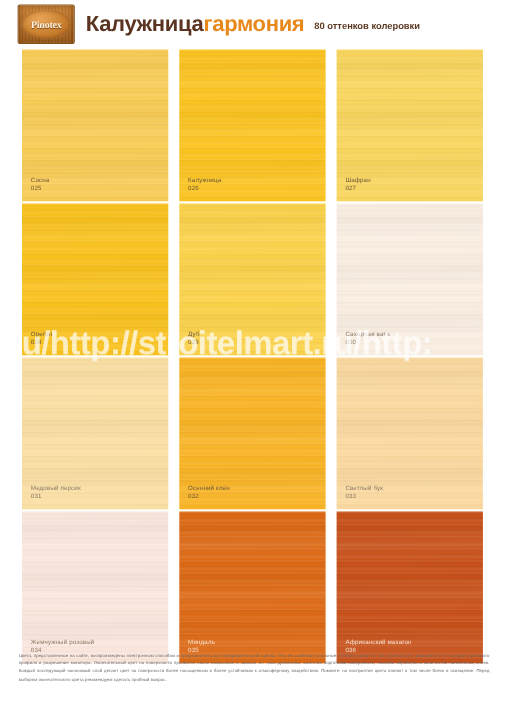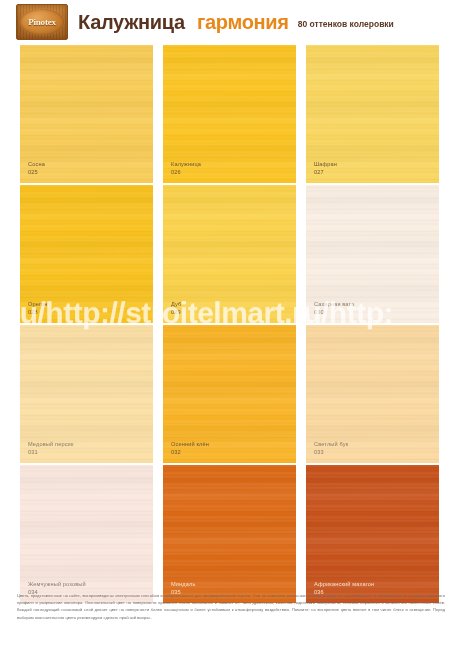--- a/index.html
+++ b/index.html
@@ -97,21 +97,21 @@
     font-weight: bold;
     color: #5a3420;
     letter-spacing: -0.3px;
   }
 
   .title-b {
     font-size: 20px;
     font-weight: bold;
     color: #e8881a;
     letter-spacing: -0.3px;
-    margin-left: 12px;
+    margin-left: 0;
   }
 
   .subtitle {
     font-size: 8.5px;
     font-weight: bold;
     color: #5c3a24;
     margin-left: 9px;
     position: relative;
     top: -2px;
     white-space: nowrap;

